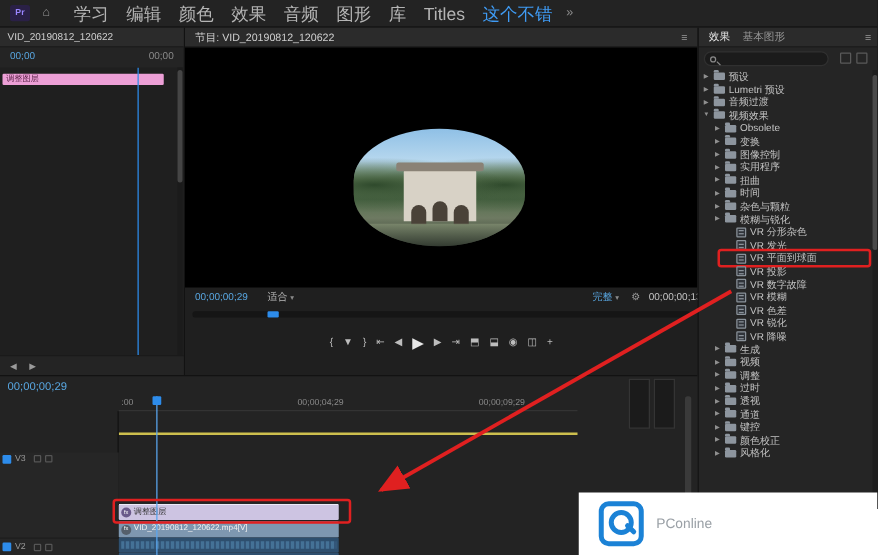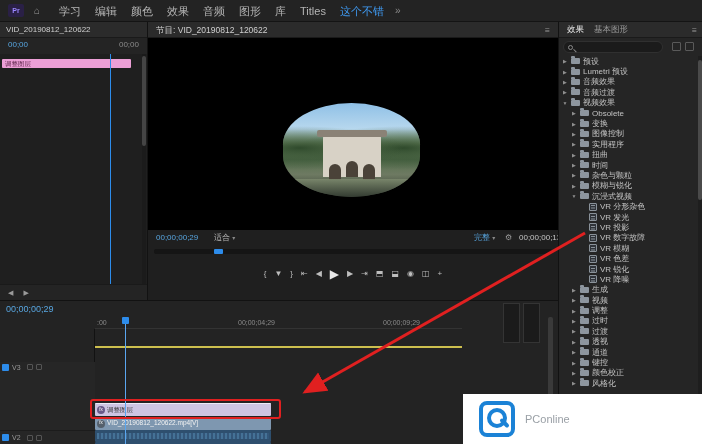--- a/index.html
+++ b/index.html
@@ -4,21 +4,21 @@
 <style>
 *{margin:0;padding:0;box-sizing:border-box;}
 html,body{width:702px;height:444px;}
 body{position:relative;background:#1d1d1d;font-family:"Liberation Sans","DejaVu Sans",sans-serif;color:#c8c8c8;overflow:hidden;}
 
 
 .menubar{position:absolute;left:0;top:0;width:702px;height:22px;background:#232323;border-bottom:1px solid #141414;display:flex;align-items:center;z-index:10;}
 .pr-badge{margin-left:8px;width:16px;height:13px;background:#2a2046;color:#9a86ff;font-size:7px;font-weight:bold;display:flex;align-items:center;justify-content:center;border-radius:2px;}
 .home-ico{margin-left:10px;color:#9a9a9a;font-size:10px;}
 #menu-items{display:flex;margin-left:12px;}
-.menu-item{padding:0 7px;font-size:11px;color:#b4b4b4;line-height:22px;white-space:nowrap;}
+.menu-item{padding:0 7px;font-size:14px;color:#b4b4b4;line-height:22px;white-space:nowrap;}
 .menu-item.active{color:#3f9bf4;}
 .menu-overflow{margin-left:4px;color:#8a8a8a;font-size:10px;}
 
 
 .effect-controls{position:absolute;left:0;top:22px;width:148px;height:278px;background:#242424;border-right:1px solid #121212;}
 .ec-tab{height:16px;background:#2b2b2b;border-bottom:1px solid #1a1a1a;font-size:8px;color:#cfcfcf;line-height:16px;padding-left:6px;white-space:nowrap;overflow:hidden;}
 .ec-times{height:14px;display:flex;justify-content:space-between;padding:0 8px;font-size:8px;line-height:14px;}
 .tc-blue{color:#58a6e0;}.tc-gray{color:#8a8a8a;}
 .ec-lane{position:absolute;left:0;top:32px;right:0;bottom:16px;background:#1f1f1f;overflow:hidden;}
 .ec-clipbar{position:absolute;left:2px;right:16px;top:5px;height:9px;background:#ec9fd6;border-radius:1px;font-size:6.5px;color:#5a2247;line-height:9px;padding-left:3px;overflow:hidden;white-space:nowrap;}
@@ -225,25 +225,20 @@
           <span class="lbl">预设</span>
         </div>
         <div class="fx-row" style="padding-left: 3px;">
           <span class="tw">▶</span>
           <span class="ico-folder"></span>
           <span class="lbl">Lumetri 预设</span>
         </div>
         <div class="fx-row" style="padding-left: 3px;">
           <span class="tw">▶</span>
           <span class="ico-folder"></span>
-          <span class="lbl">音频效果</span>
-        </div>
-        <div class="fx-row" style="padding-left: 3px;">
-          <span class="tw">▶</span>
-          <span class="ico-folder"></span>
           <span class="lbl">音频过渡</span>
         </div>
         <div class="fx-row" style="padding-left: 3px;">
           <span class="tw">▼</span>
           <span class="ico-folder"></span>
           <span class="lbl">视频效果</span>
         </div>
         <div class="fx-row" style="padding-left: 12px;">
           <span class="tw">▶</span>
           <span class="ico-folder"></span>
@@ -277,35 +272,35 @@
         <div class="fx-row" style="padding-left: 12px;">
           <span class="tw">▶</span>
           <span class="ico-folder"></span>
           <span class="lbl">杂色与颗粒</span>
         </div>
         <div class="fx-row" style="padding-left: 12px;">
           <span class="tw">▶</span>
           <span class="ico-folder"></span>
           <span class="lbl">模糊与锐化</span>
         </div>
-        <div class="fx-row" style="padding-left: 12px;">
-          <span class="tw">▼</span>
-          <span class="ico-folder"></span>
-          <span class="lbl">沉浸式视频</span>
-        </div>
         <div class="fx-row" style="padding-left: 21px;">
           <span class="tw"></span>
           <span class="ico-effect"></span>
           <span class="lbl">VR 分形杂色</span>
         </div>
         <div class="fx-row" style="padding-left: 21px;">
           <span class="tw"></span>
           <span class="ico-effect"></span>
           <span class="lbl">VR 发光</span>
         </div>
+        <div class="fx-row hl" style="padding-left: 21px;">
+          <span class="tw"></span>
+          <span class="ico-effect"></span>
+          <span class="lbl">VR 平面到球面</span>
+        </div>
         <div class="fx-row" style="padding-left: 21px;">
           <span class="tw"></span>
           <span class="ico-effect"></span>
           <span class="lbl">VR 投影</span>
         </div>
         <div class="fx-row" style="padding-left: 21px;">
           <span class="tw"></span>
           <span class="ico-effect"></span>
           <span class="lbl">VR 数字故障</span>
         </div>
@@ -341,25 +336,20 @@
         </div>
         <div class="fx-row" style="padding-left: 12px;">
           <span class="tw">▶</span>
           <span class="ico-folder"></span>
           <span class="lbl">调整</span>
         </div>
         <div class="fx-row" style="padding-left: 12px;">
           <span class="tw">▶</span>
           <span class="ico-folder"></span>
           <span class="lbl">过时</span>
-        </div>
-        <div class="fx-row" style="padding-left: 12px;">
-          <span class="tw">▶</span>
-          <span class="ico-folder"></span>
-          <span class="lbl">过渡</span>
         </div>
         <div class="fx-row" style="padding-left: 12px;">
           <span class="tw">▶</span>
           <span class="ico-folder"></span>
           <span class="lbl">透视</span>
         </div>
         <div class="fx-row" style="padding-left: 12px;">
           <span class="tw">▶</span>
           <span class="ico-folder"></span>
           <span class="lbl">通道</span>

